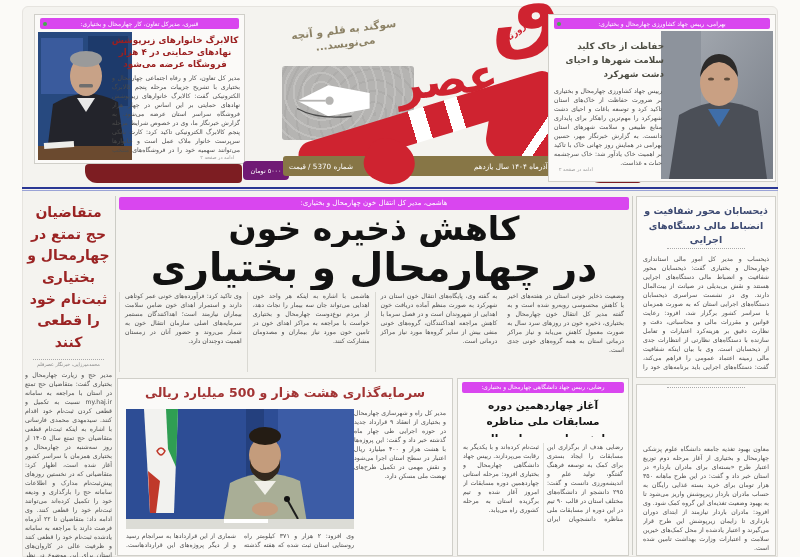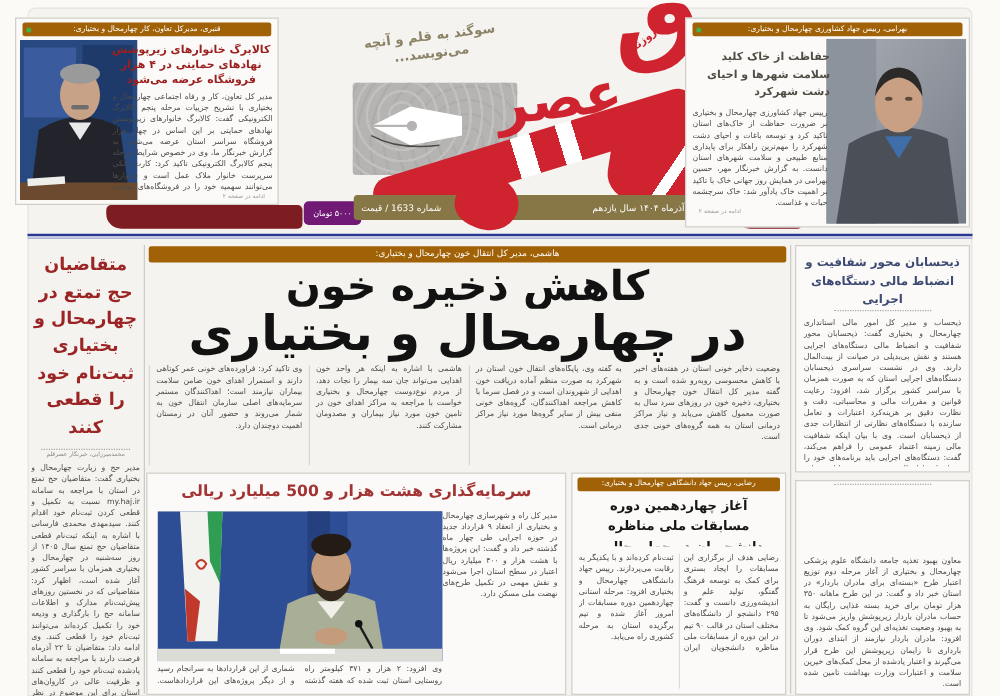--- a/index.html
+++ b/index.html
@@ -2,21 +2,21 @@
 <html lang="fa" dir="rtl"><head>
 <meta charset="utf-8">
 <style>
   * { margin:0; padding:0; box-sizing:border-box; }
   body { background:#ffffff; font-family:"DejaVu Sans", sans-serif; }
   #page { position:relative; width:800px; height:557px; background:#fbfaf7; overflow:hidden; direction:rtl; }
   #paper { position:absolute; left:22px; top:6px; width:756px; height:551px; background:#f4f3ef; border:1px solid #e6e4df; border-radius:6px 6px 0 0; }
 
   .abs { position:absolute; }
   .box { position:absolute; background:#fbfaf8; border:1px solid #d0cfc9; }
-  .kicker { position:absolute; background:#a16207; border-radius:2px; color:#fff;
+  .kicker { position:absolute; background:#d946ef; border-radius:2px; color:#fff;
             display:flex; align-items:center; justify-content:center;
             font-size:6px; line-height:1; overflow:hidden; white-space:nowrap; }
   .kicker .dot { position:absolute; left:3px; width:4px; height:4px; border-radius:50%; background:#43b04a; }
   .headline { font-weight:bold; text-align:center; overflow:hidden; }
   .body-text { font-size:6.2px; line-height:1.45; text-align:justify; color:#4b4b4b; overflow:hidden; }
   .tiny-note { font-size:4.8px; color:#999; overflow:hidden; white-space:nowrap; }
   .vrule { position:absolute; width:1px; background:#ccccc6; }
   .hairline { border-top:1px dotted #aaa; }
 
   
@@ -38,21 +38,21 @@
   .cols-row > div { flex:1; padding:0 5px; }
   .cols-row > div + div { border-left:1px solid #d9d8d2; }
   svg { display:block; }
 </style>
 </head>
 <body>
 
 <div id="page">
   <div id="paper"></div>
 
-  <div class="box" style="left:12px; top:14px; width:211px; height:150px;">
+  <div class="box" style="left:34px; top:14px; width:211px; height:150px;">
     <div class="kicker" style="top:3px; left:5px; right:5px; height:11px;">
       <span class="dot"></span>
       <span>قنبری، مدیرکل تعاون، کار چهارمحال و بختیاری:</span>
     </div>
     <div class="abs" style="left:3px; top:17px; width:94px; height:128px;">
       <svg width="94" height="128" viewBox="0 0 94 128">
         <rect width="94" height="128" fill="#27497f"></rect>
         <rect x="3" y="6" width="42" height="56" fill="#3a5b9d"></rect>
         <rect x="50" y="4" width="40" height="70" fill="#1d3a6b"></rect>
         <path d="M8,128 L15,72 Q47,52 80,70 L88,128 Z" fill="#23242b"></path>
@@ -91,21 +91,21 @@
          background:linear-gradient(90deg,#cf2330 0 44%, #ffffff 44% 50%, #cf2330 50% 58%, #ffffff 58% 63%, #cf2330 63% 100%);
          transform:rotate(-17deg);"></div>
     <div class="abs" style="right:10px; top:92px; width:92px; height:74px; background:linear-gradient(115deg,#cf2330 54%, #ffffff 54% 62%, #cf2330 62%);
          border-radius:42% 12% 52% 30%; transform:rotate(9deg);"></div>
     <div class="logo-red abs" style="right:30px; top:-24px; font-size:78px; line-height:1; transform:rotate(-5deg);">ق</div>
     <div class="logo-red abs" style="right:92px; top:58px; font-size:44px; line-height:1; transform:rotate(-7deg);">عصر</div>
   </div>
 
   <div class="strip abs" style="left:283px; top:156px; width:303px; height:20px;">
     <span class="abs" style="right:8px; top:6px;">۳شنبه ۱۸ آذرماه ۱۴۰۴ سال یازدهم</span>
-    <span class="abs" style="left:6px; top:6px;">شماره 1633 / قیمت</span>
+    <span class="abs" style="left:6px; top:6px;">شماره 5370 / قیمت</span>
   </div>
   <div class="abs" style="left:365px; top:140px; width:50px; height:44px; background:#cf2330; border-radius:46% 54% 58% 42%; transform:rotate(24deg);"></div>
 
   <div class="box" style="left:548px; top:14px; width:228px; height:168px;">
     <div class="kicker" style="top:3px; left:5px; right:5px; height:11px;">
       <span class="dot"></span>
       <span>بهرامی، رییس جهاد کشاورزی چهارمحال و بختیاری:</span>
     </div>
     <div class="abs" style="right:2px; top:16px; width:112px; height:148px;">
       <svg width="112" height="148" viewBox="0 0 112 148">

